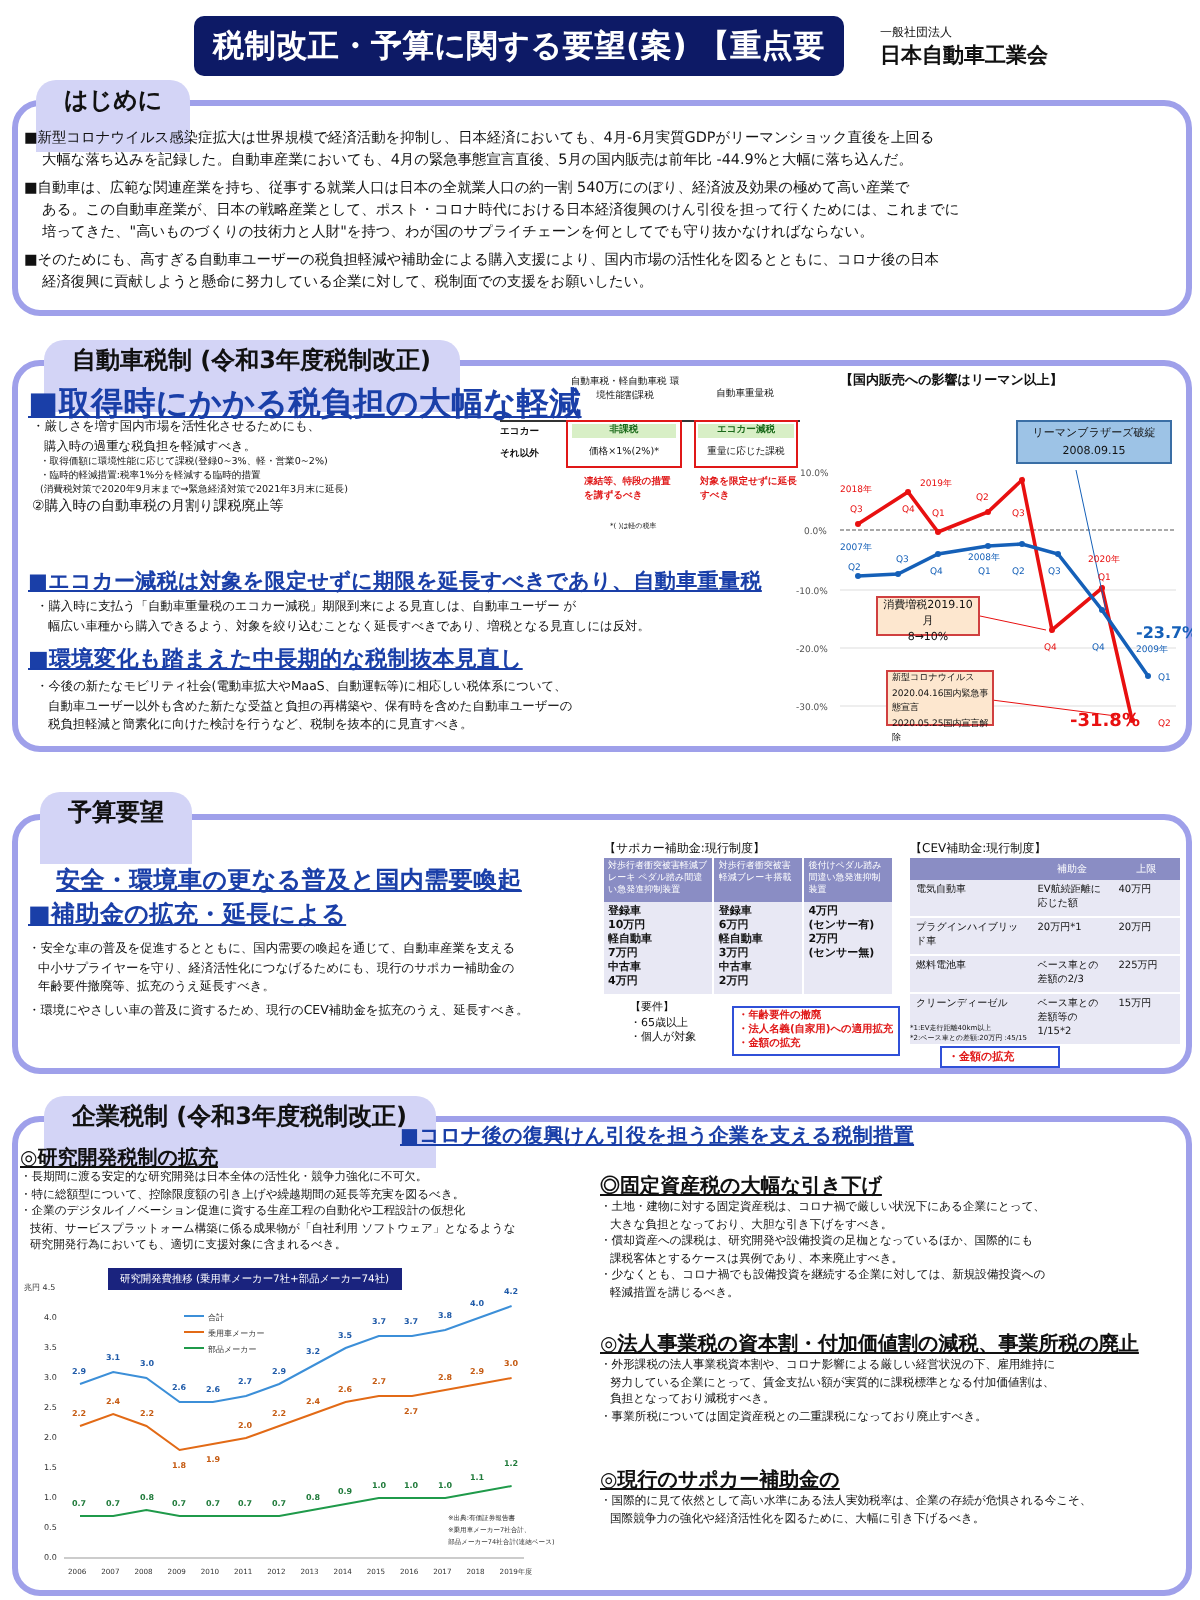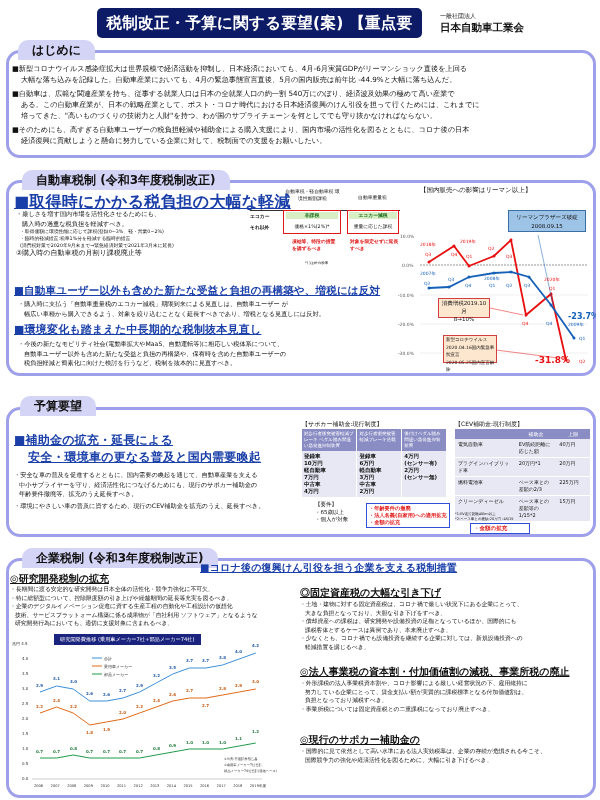--- a/index.html
+++ b/index.html
@@ -2,21 +2,21 @@
 <html><head>
 <meta charset="utf-8">
 <style>
   * { box-sizing: border-box; margin: 0; padding: 0; }
   body { width: 600px; height: 800px; background: #fff; font-family: "DejaVu Sans", sans-serif; position: relative; overflow: hidden; color: #111; }
   .abs { position: absolute; }
   .title-bar { left: 97px; top: 8px; width: 325px; height: 30px; background: #0d1a66; border-radius: 5px; color: #fff; font-size: 15.5px; font-weight: bold; text-align: center; line-height: 30px; letter-spacing: 0.3px; }
   .org-small { left: 440px; top: 12px; font-size: 6px; }
   .org-name { left: 440px; top: 21px; font-size: 10.5px; font-weight: bold; }
   .panel { border: 3px solid #9fa0ea; border-radius: 14px; background: #fff; }
-  .panel-tab { background: #d3d4f6; border-radius: 10px 10px 0 0; font-weight: bold; font-size: 12px; padding: 0 14px; height: 20px; line-height: 20px; color: #111; }
+  .panel-tab { background: #d3d4f6; border-radius: 10px 10px 0 0; font-weight: bold; font-size: 12px; padding: 0 14px; height: 36px; line-height: 20px; color: #111; }
   .para { font-size: 7.2px; line-height: 11px; }
   .para .ind { padding-left: 9px; display: block; }
   .hd { font-size: 12.5px; font-weight: bold; color: #1a3fa8; text-decoration: underline; letter-spacing: 0.2px; }
   .sub { font-size: 10px; font-weight: bold; text-decoration: underline; color: #111; }
   .txt { font-size: 6.2px; line-height: 9.5px; }
   .tiny { font-size: 4.8px; line-height: 7px; }
   table { border-collapse: collapse; }
   .sapo th { background: #8a8dc4; color: #fff; font-size: 4.5px; font-weight: normal; text-align: left; padding: 2px; border-right: 1px solid #fff; vertical-align: top; line-height: 6px; }
   .sapo td { background: #e8e8f4; font-size: 5.5px; padding: 2px; font-weight: bold; vertical-align: top; line-height: 7px; border-right: 1px solid #fff; }
   .cev th { background: #8a8dc4; color: #fff; font-size: 5px; font-weight: normal; padding: 2px; text-align: center; }
@@ -73,34 +73,34 @@
   <div class="abs tiny" style="left:36px; top:24px; width:52px; background:#d8efc6; text-align:center; color:#1a6a1a; font-weight:bold;">非課税</div>
   <div class="abs tiny" style="left:36px; top:35px; width:52px; text-align:center;">価格×1%(2%)*</div>
   <div class="abs box-red" style="left:97px; top:22px; width:52px; height:24px;"></div>
   <div class="abs tiny" style="left:99px; top:24px; width:48px; background:#d8efc6; text-align:center; color:#1a6a1a; font-weight:bold;">エコカー減税</div>
   <div class="abs tiny" style="left:99px; top:35px; width:48px; text-align:center;">重量に応じた課税</div>
   <div class="abs tiny red" style="left:42px; top:50px; width:45px; font-weight:bold;">凍結等、特段の措置を講ずるべき</div>
   <div class="abs tiny red" style="left:100px; top:50px; width:50px; font-weight:bold;">対象を限定せずに延長すべき</div>
   <div class="abs tiny" style="left:55px; top:72px; font-size:3.5px;">*( )は軽の税率</div>
 </div>
 
-<div class="abs hd" style="left:14px; top:284px; font-size:10.5px;">■自動車ユーザー以外も含めた新たな受益と負担の再構築や、増税には反対</div>
+<div class="abs hd" style="left:14px; top:284px; font-size:10.5px;">■エコカー減税は対象を限定せずに期限を延長すべきであり、自動車重量税</div>
 <div class="abs txt" style="left:18px; top:299px;">
   <div>・購入時に支払う「自動車重量税のエコカー減税」期限到来による見直しは、自動車ユーザー が</div>
   <div style="padding-left:6px">幅広い車種から購入できるよう、対象を絞り込むことなく延長すべきであり、増税となる見直しには反対。</div>
 </div>
 <div class="abs hd" style="left:14px; top:322px; font-size:11px;">■環境変化も踏まえた中長期的な税制抜本見直し</div>
 <div class="abs txt" style="left:18px; top:339px;">
   <div>・今後の新たなモビリティ社会(電動車拡大やMaaS、自動運転等)に相応しい税体系について、</div>
   <div style="padding-left:6px">自動車ユーザー以外も含めた新たな受益と負担の再構築や、保有時を含めた自動車ユーザーの</div>
   <div style="padding-left:6px">税負担軽減と簡素化に向けた検討を行うなど、税制を抜本的に見直すべき。</div>
 </div>
 
 <div class="abs" style="left:398px; top:180px; width:198px; height:190px;">
-  <div class="abs" style="left:22px; top:6px; font-size:6.5px; font-weight:normal;">【国内販売への影響はリーマン以上】</div>
+  <div class="abs" style="left:22px; top:6px; font-size:6.5px; font-weight:bold;">【国内販売への影響はリーマン以上】</div>
   <svg class="abs" style="left:0; top:0;" width="198" height="190">
     <g font-family="DejaVu Sans, sans-serif" font-size="4.5" fill="#555">
       <text x="2" y="58">10.0%</text>
       <text x="4" y="87">0.0%</text>
       <text x="0" y="117">-10.0%</text>
       <text x="0" y="146">-20.0%</text>
       <text x="0" y="175">-30.0%</text>
     </g>
     <line x1="22" y1="85" x2="190" y2="85" stroke="#555" stroke-dasharray="2,1" stroke-width="0.6"></line>
     <line x1="22" y1="115" x2="190" y2="115" stroke="#ddd" stroke-width="0.5"></line>
@@ -163,22 +163,22 @@
     <text x="181" y="183" font-family="DejaVu Sans, sans-serif" font-size="4.5" fill="#e81010">Q2</text>
   </svg>
   <div class="abs" style="left:110px; top:30px; width:78px; height:22px; background:#9dc3e6; border:1px solid #3a6ea5; font-size:5.5px; text-align:center; line-height:9px; padding-top:2px;">リーマンブラザーズ破綻<br>2008.09.15</div>
   <div class="abs note-box" style="left:40px; top:118px; width:52px; height:20px;">消費増税2019.10月<br>8→10%</div>
   <div class="abs note-box" style="left:45px; top:155px; width:54px; height:28px; text-align:left; padding-left:2px; font-size:4.5px; line-height:7.5px;">新型コロナウイルス<br>2020.04.16国内緊急事態宣言<br>2020.05.25国内宣言解除</div>
 </div>
 
 <div class="abs panel" style="left:6px; top:407px; width:590px; height:130px;"></div>
 <div class="abs panel-tab" style="left:20px; top:396px;">予算要望</div>
 <div class="abs hd" style="left:14px; top:432px; font-size:12px; line-height:17px;">
+  <div style="padding-left:14px">安全・環境車の更なる普及と国内需要喚起</div>
   <div>■補助金の拡充・延長による</div>
-  <div style="padding-left:14px">安全・環境車の更なる普及と国内需要喚起</div>
 </div>
 <div class="abs txt" style="left:14px; top:470px; width:290px;">
   <div>・安全な車の普及を促進するとともに、国内需要の喚起を通じて、自動車産業を支える</div>
   <div style="padding-left:5px">中小サプライヤーを守り、経済活性化につなげるためにも、現行のサポカー補助金の</div>
   <div style="padding-left:5px">年齢要件撤廃等、拡充のうえ延長すべき。</div>
   <div style="margin-top:2px">・環境にやさしい車の普及に資するため、現行のCEV補助金を拡充のうえ、延長すべき。</div>
 </div>
 
 <div class="abs" style="left:302px; top:420px; font-size:6px;">【サポカー補助金:現行制度】</div>
 <table class="abs sapo" style="left:302px; top:429px; width:145px;">

